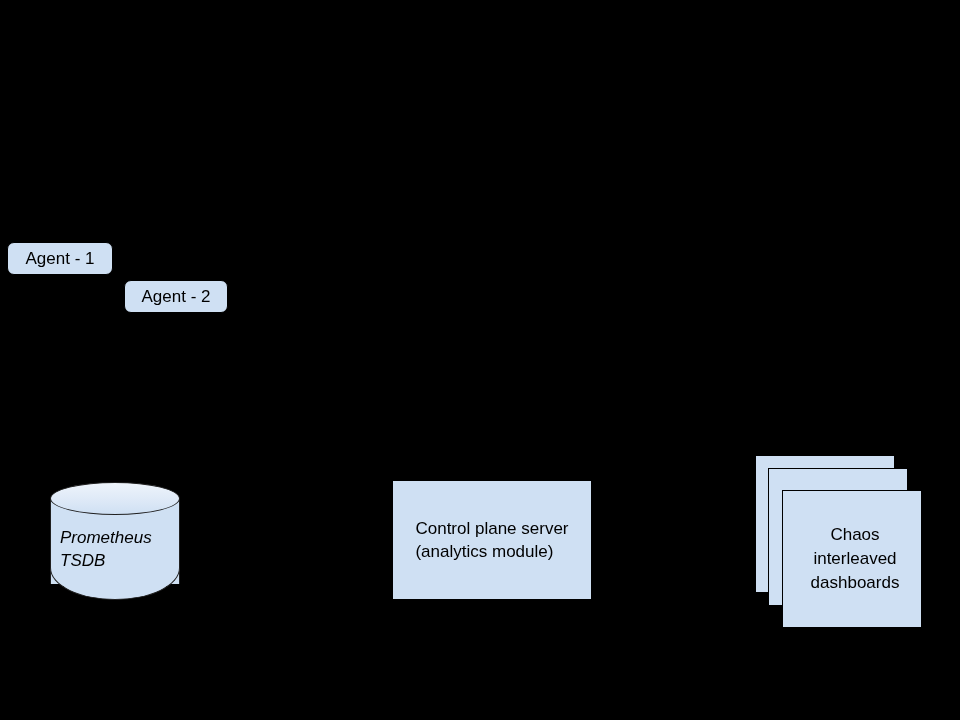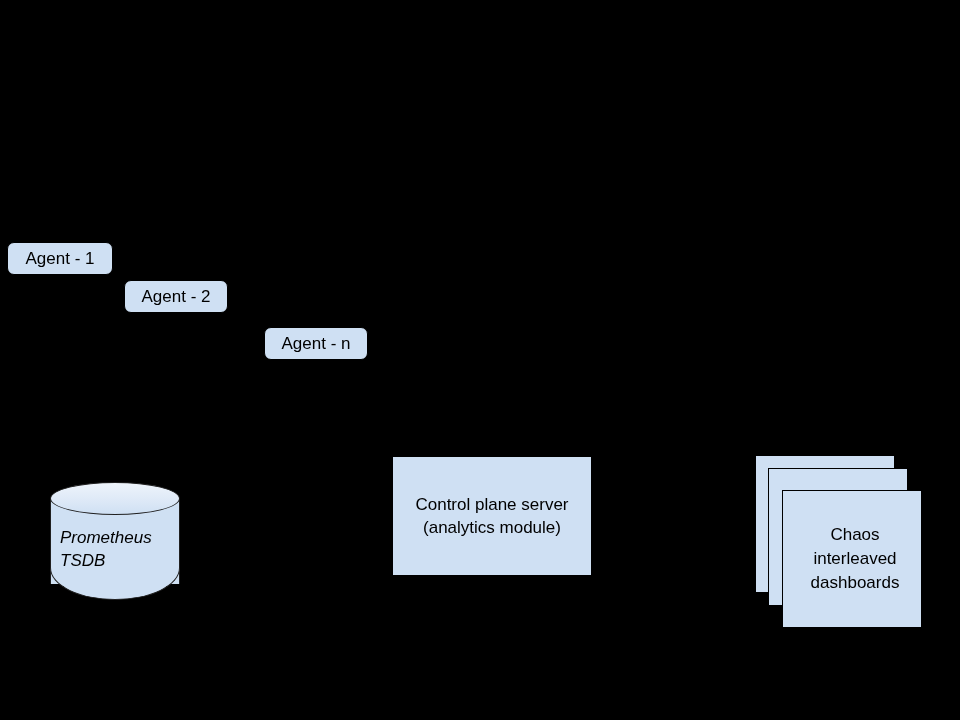--- a/index.html
+++ b/index.html
@@ -88,33 +88,32 @@
     line-height: 23px;
     text-align: left;
     white-space: pre-line;
     font-style: italic;
   }
 
   
   #control-plane {
     position: absolute;
     left: 392px;
-    top: 456px;
+    top: 480px;
     width: 200px;
     height: 120px;
     box-sizing: border-box;
     background: #cfe0f3;
     border: 1px solid #000000;
     display: flex;
     align-items: center;
     justify-content: center;
     color: #000000;
     font-size: 17px;
     line-height: 23px;
-    text-align: center;
     white-space: pre-line;
   }
 
   
   #dashboards {
     position: absolute;
     left: 755px;
     top: 455px;
     width: 170px;
     height: 175px;
@@ -165,23 +164,20 @@
 <div id="canvas">
 
   <div id="agent-1" class="agent-box">
     <span>Agent - 1</span>
   </div>
 
   <div id="agent-2" class="agent-box">
     <span>Agent - 2</span>
   </div>
 
-  <div id="agent-n" class="agent-box">
-    <span>Agent - n</span>
-  </div>
 
   <div id="cylinder">
     <div class="cyl-body"></div>
     <div class="cyl-bottom"></div>
     <div class="cyl-top"></div>
     <div class="cyl-label">Prometheus
 TSDB</div>
   </div>
 
   <div id="control-plane">

